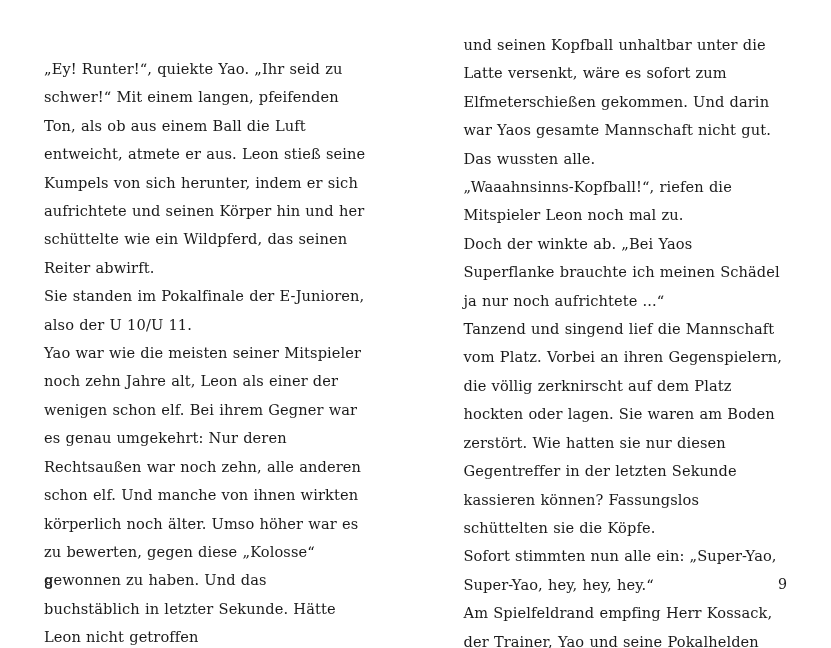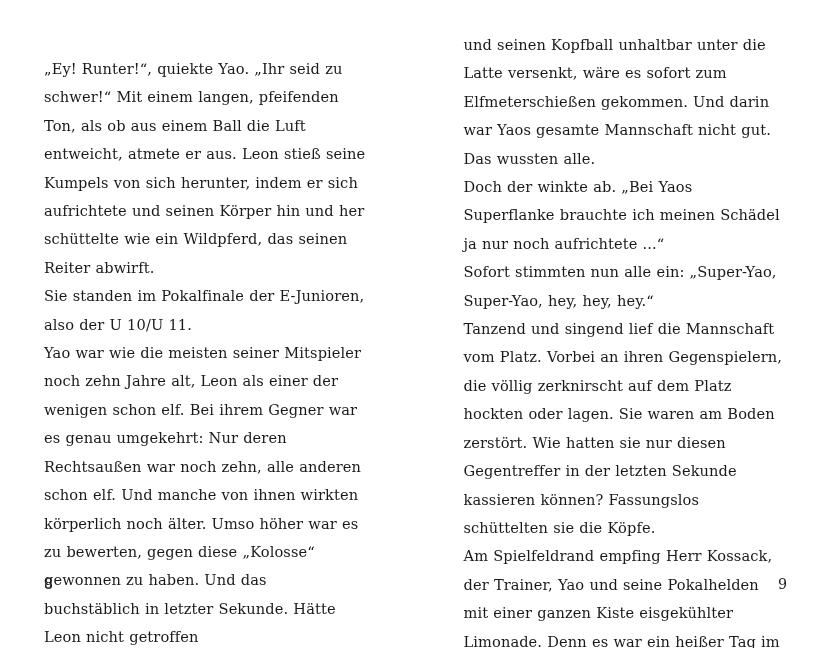--- a/index.html
+++ b/index.html
@@ -68,21 +68,22 @@
       <p>„Ey! Runter!“, quiekte Yao. „Ihr seid zu schwer!“ Mit einem langen, pfeifenden Ton, als ob aus einem Ball die Luft entweicht, atmete er aus. Leon stieß seine Kumpels von sich herunter, indem er sich aufrichtete und seinen Körper hin und her schüttelte wie ein Wildpferd, das seinen Reiter abwirft.</p>
       <p>Sie standen im Pokalfinale der E-Junioren, also der U 10/U 11.</p>
       <p>Yao war wie die meisten seiner Mitspieler noch zehn Jahre alt, Leon als einer der wenigen schon elf. Bei ihrem Gegner war es genau umgekehrt: Nur deren Rechtsaußen war noch zehn, alle anderen schon elf. Und manche von ihnen wirkten körperlich noch älter. Umso höher war es zu bewerten, gegen diese „Kolosse“ gewonnen zu haben. Und das buchstäblich in letzter Sekunde. Hätte Leon nicht getroffen</p>
     </div>
     <div class="folio folio-left">8</div>
   </div>
 
   <div class="page page-right">
     <div class="text-block">
       <p>und seinen Kopfball unhaltbar unter die Latte versenkt, wäre es sofort zum Elfmeterschießen gekommen. Und darin war Yaos gesamte Mannschaft nicht gut. Das wussten alle.</p>
+      <p>„Waaahnsinns-Kopfball!“, riefen die Mitspieler Leon noch mal zu.</p>
       <p>Doch der winkte ab. „Bei Yaos Superflanke brauchte ich meinen Schädel ja nur noch aufrichtete ...“</p>
+      <p>Tanzend und singend lief die Mannschaft vom Platz. Vorbei an ihren Gegenspielern, die völlig zerknirscht auf dem Platz hockten oder lagen. Sie waren am Boden zerstört. Wie hatten sie nur diesen Gegentreffer in der letzten Sekunde kassieren können? Fassungslos schüttelten sie die Köpfe.</p>
       <p>Sofort stimmten nun alle ein: „Super-Yao, Super-Yao, hey, hey, hey.“</p>
-      <p>Tanzend und singend lief die Mannschaft vom Platz. Vorbei an ihren Gegenspielern, die völlig zerknirscht auf dem Platz hockten oder lagen. Sie waren am Boden zerstört. Wie hatten sie nur diesen Gegentreffer in der letzten Sekunde kassieren können? Fassungslos schüttelten sie die Köpfe.</p>
       <p>Am Spielfeldrand empfing Herr Kossack, der Trainer, Yao und seine Pokalhelden mit einer ganzen Kiste eisgekühlter Limonade. Denn es war ein heißer Tag im Mai. Yao hatte schon</p>
     </div>
     <div class="folio folio-right">9</div>
   </div>
 
 </div>
 
 </body></html>

